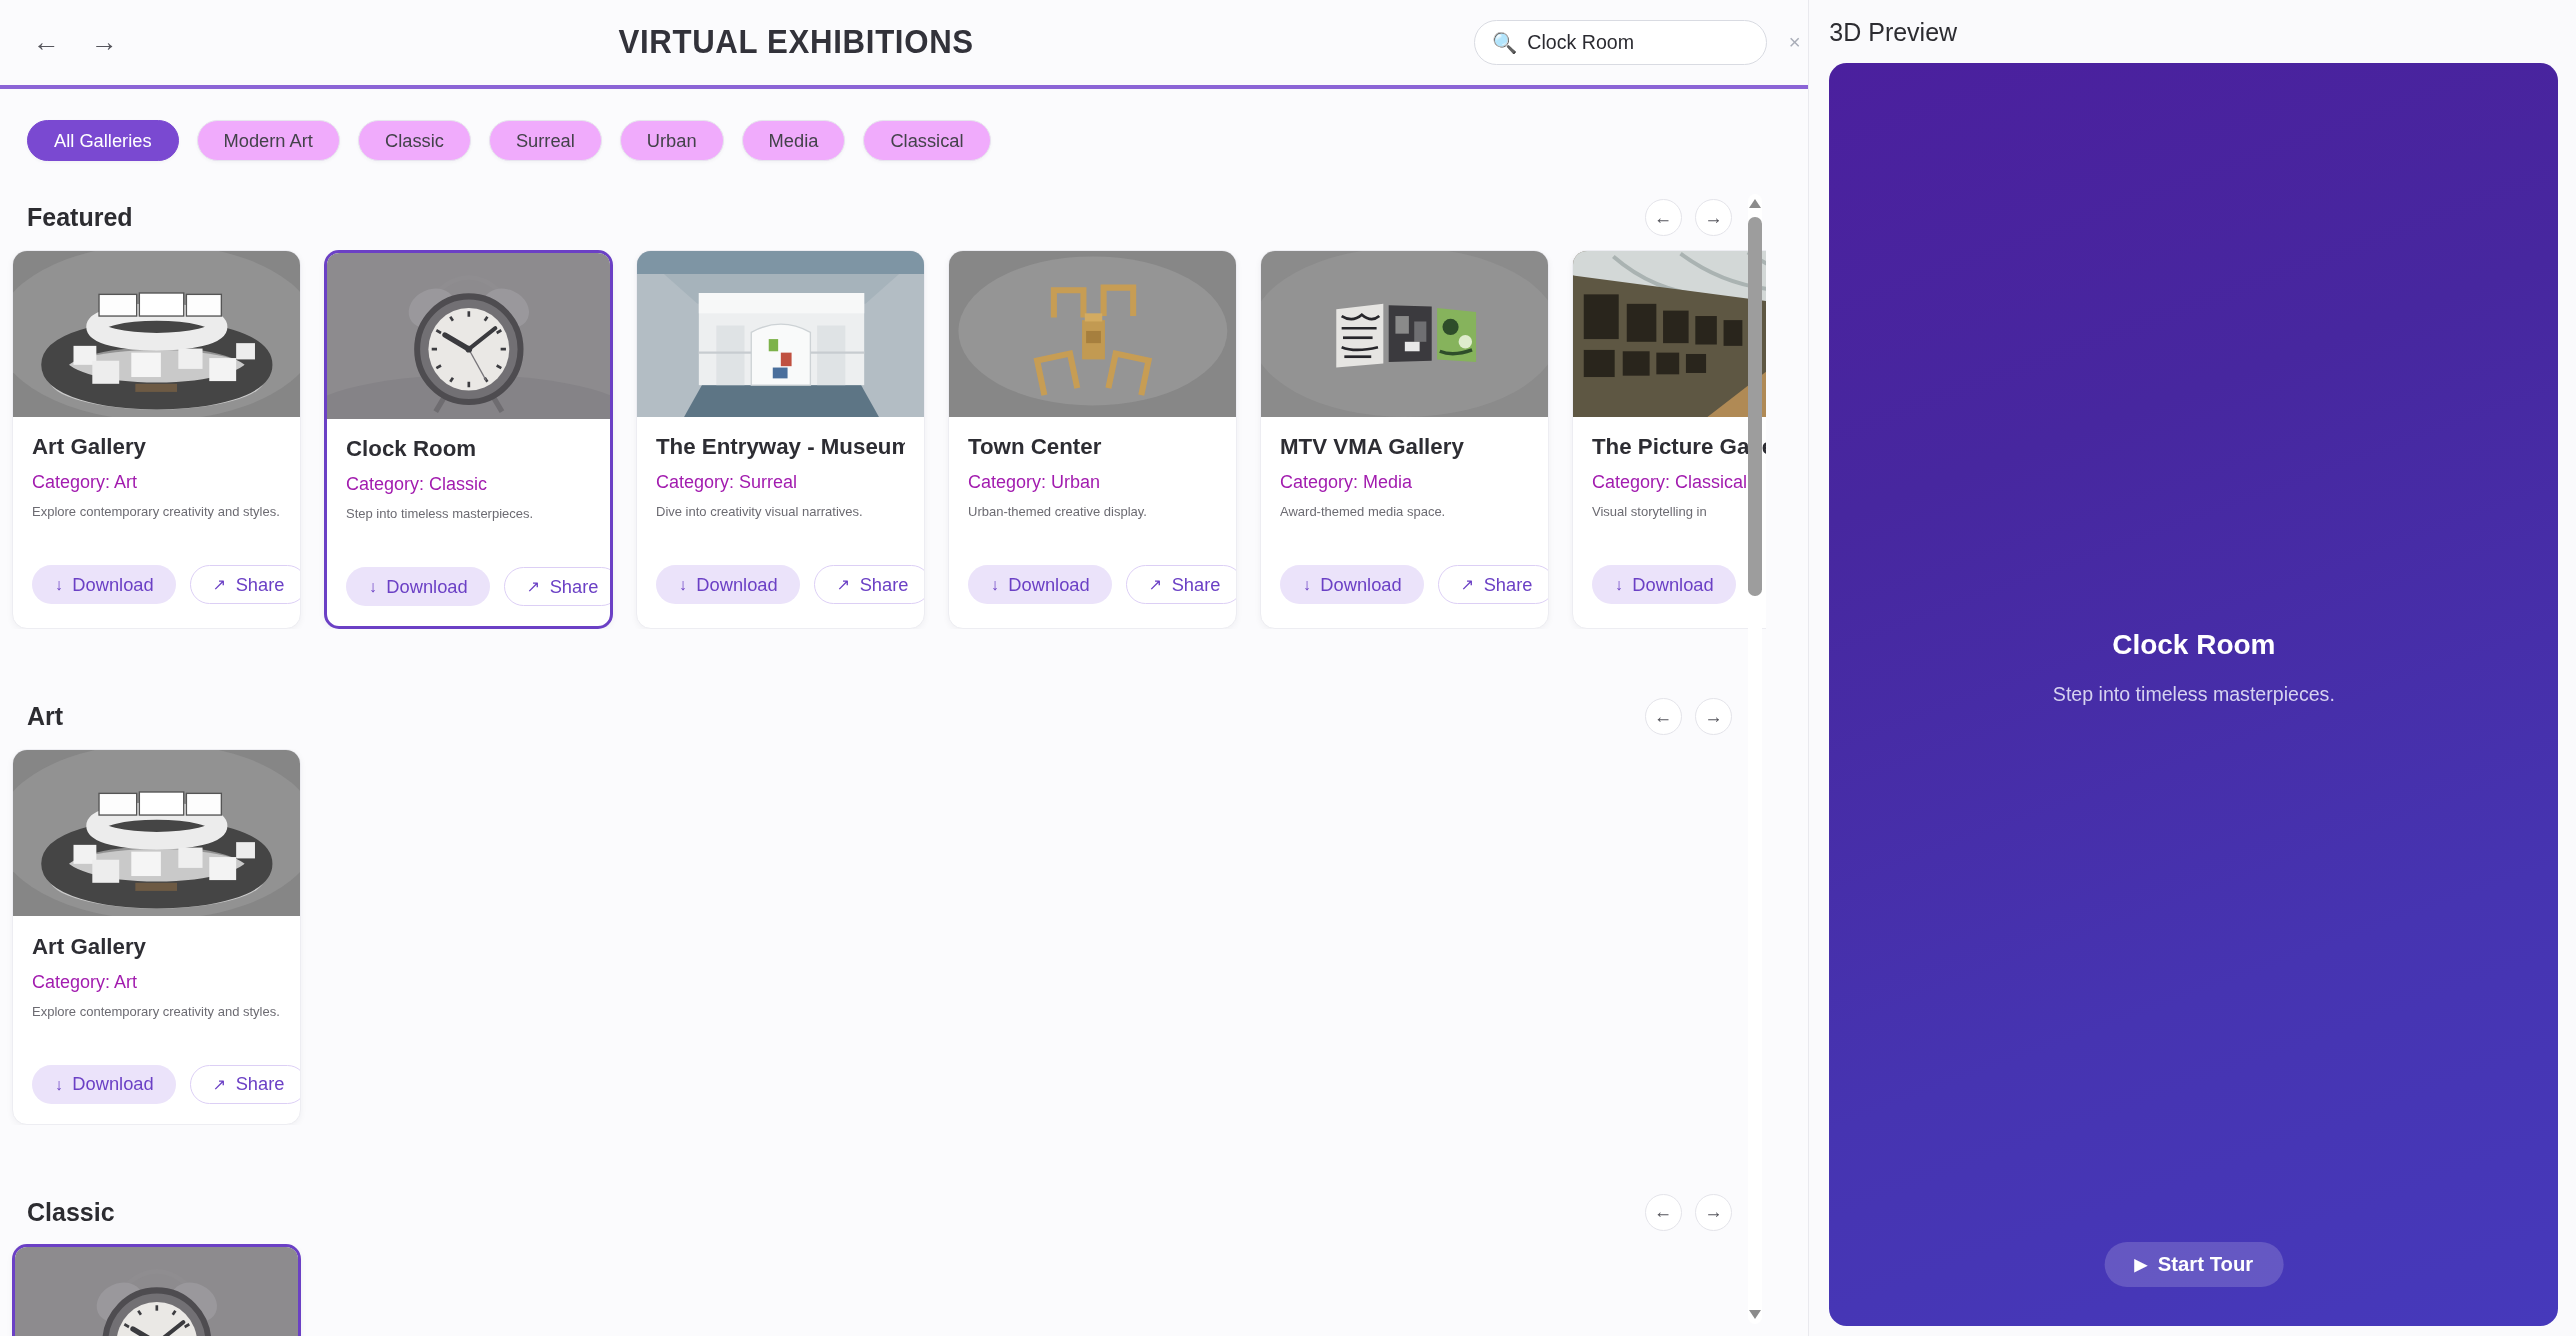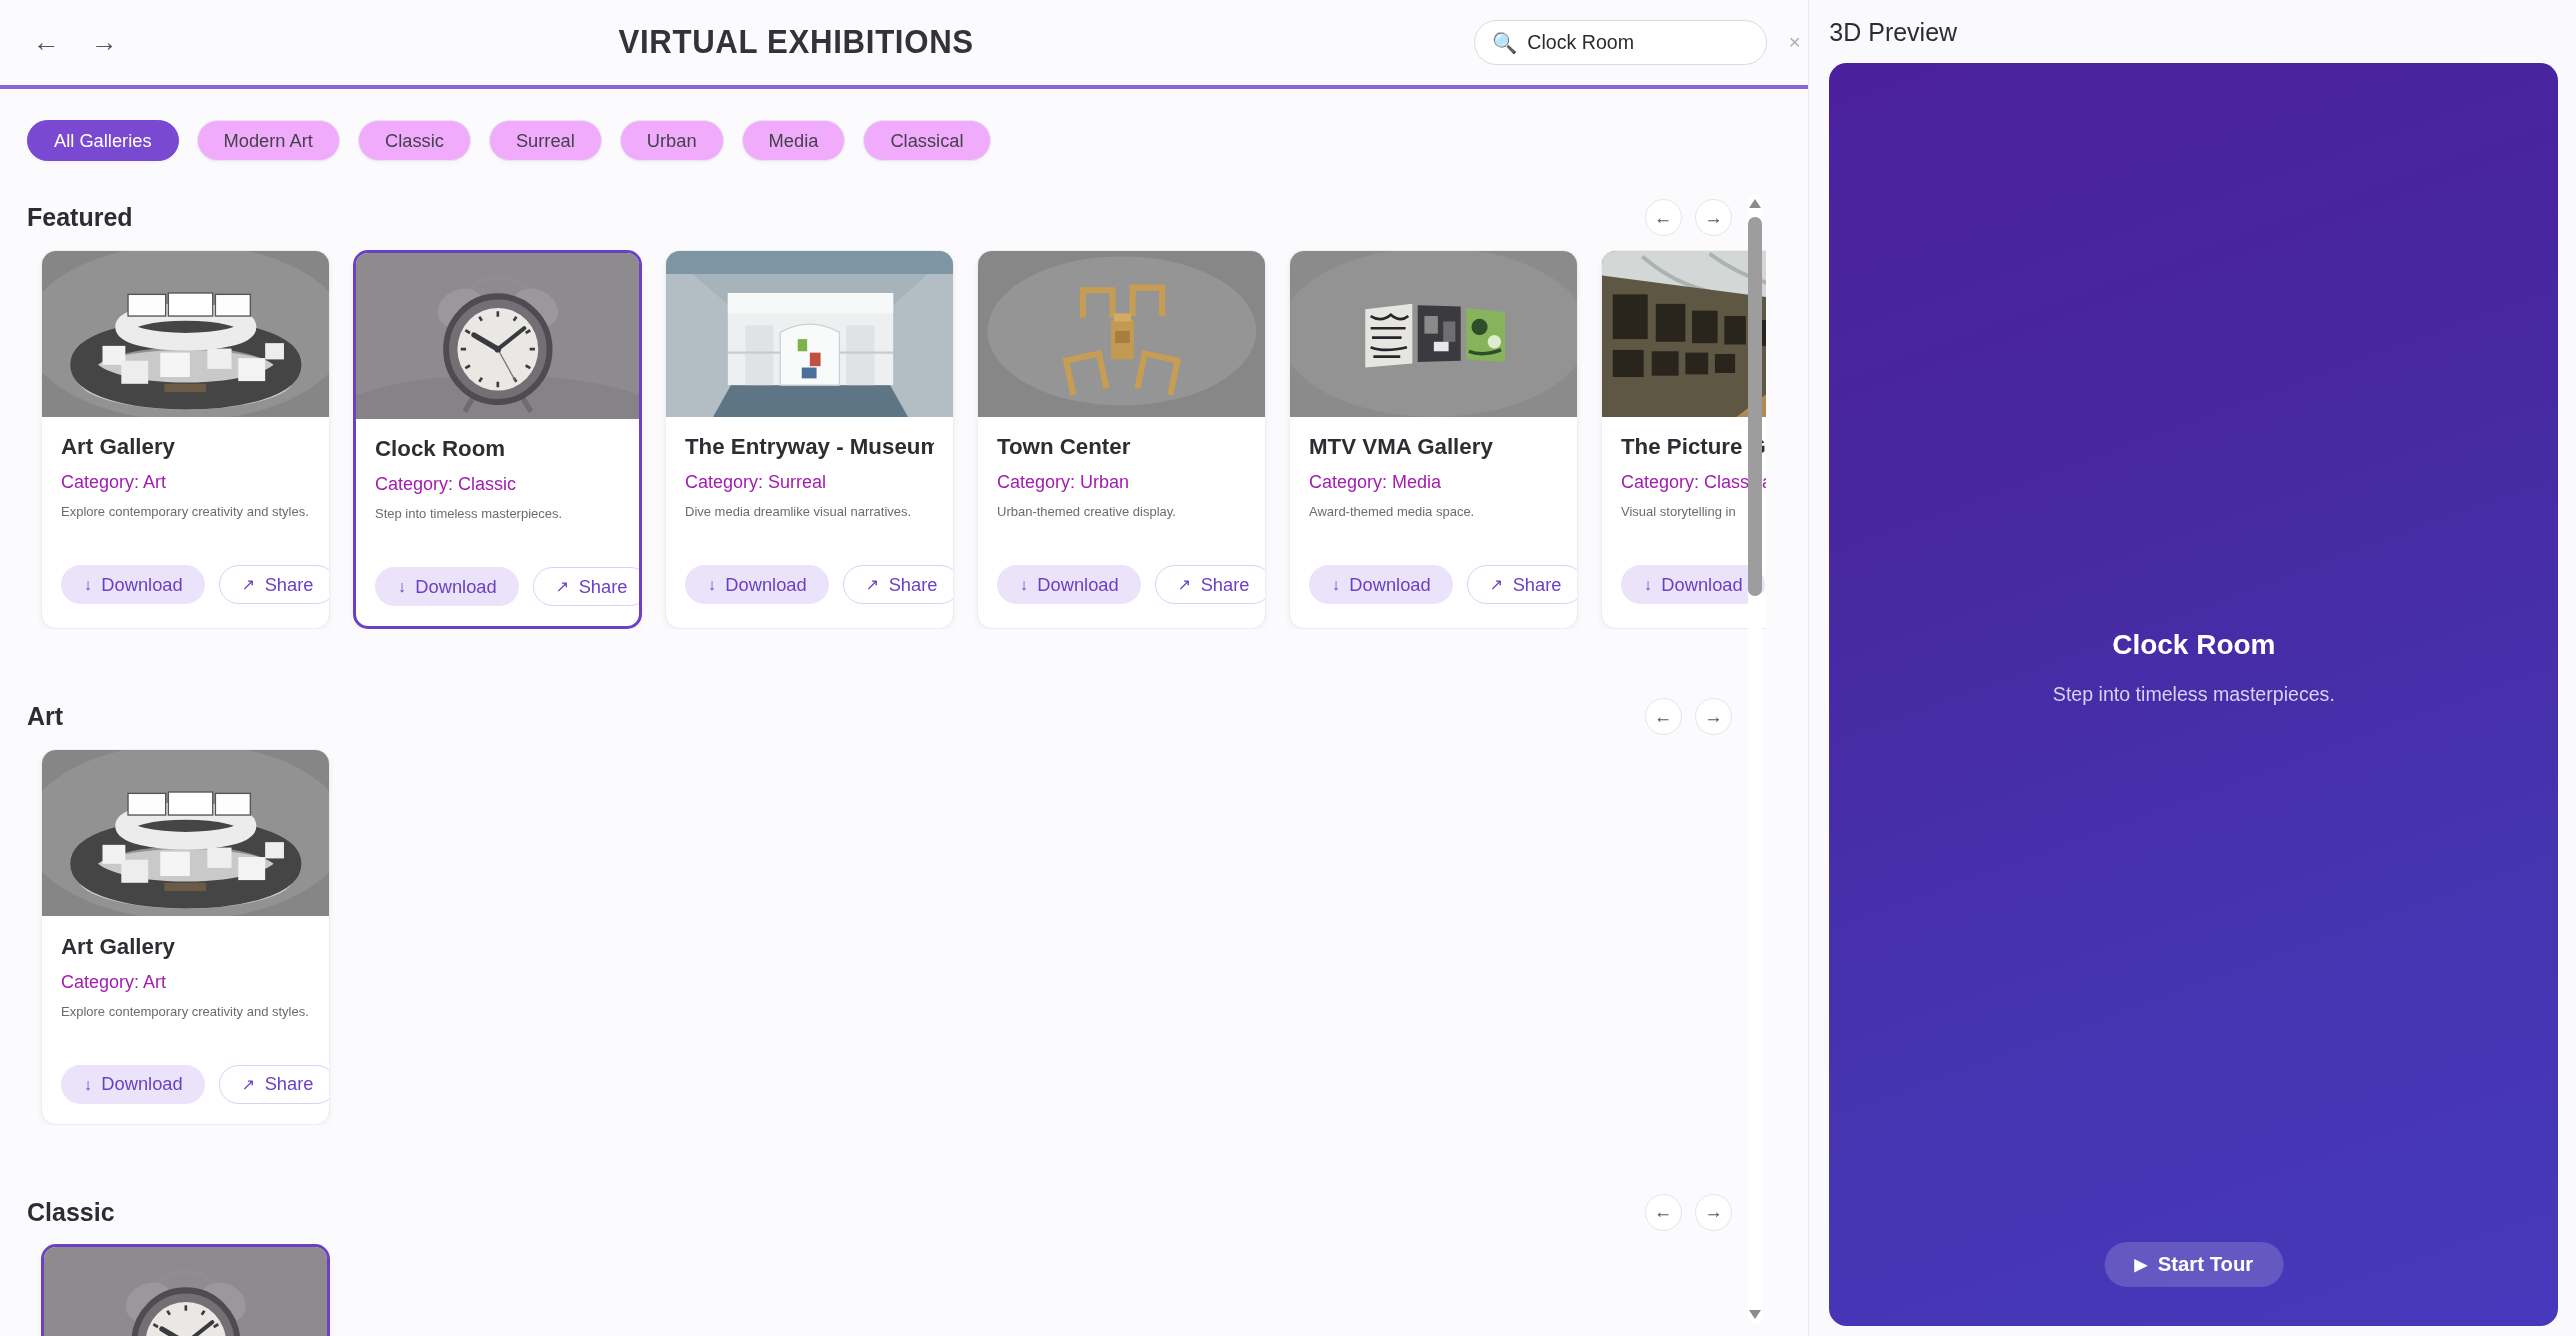--- a/index.html
+++ b/index.html
@@ -37,21 +37,21 @@
   .section + .section { margin-top:69px; }
   .section-head { display:flex; align-items:center; justify-content:space-between;
     padding:0 76px 0 27px; margin-bottom:13.5px; }
   .section-title { font-size:25px; font-weight:700; color:#2c2c31; }
   .carousel-btns { display:flex; gap:13.5px; }
   .circle-btn { width:37px; height:37px; border-radius:50%; background:#fff;
     border:1.4px solid #e4e4ea; color:#55555c; font-size:18.3px; display:flex;
     align-items:center; justify-content:center; cursor:pointer; }
 
   .row-clip { width:1766px; overflow:hidden; }
-  .card-row { display:flex; gap:23px; padding-left:41px; }
+  .card-row { display:flex; gap:23px; padding-left:12px; }
 
   .card { flex:0 0 289px; width:289px; background:#fff; border:1.4px solid #ededf2;
     border-radius:15px; box-shadow:0 2px 6.8px rgba(30,30,60,0.05); overflow:hidden; }
   .card.selected { border:3.4px solid #6b40c5; }
   .card-img { height:166px; width:100%; position:relative; overflow:hidden; }
   .card-img svg { display:block; width:100%; height:100%; }
   .card-body { padding:17.6px 19px 20.3px 19px; }
   .card-title { font-size:22.3px; font-weight:700; color:#2d2d33; margin-bottom:12.2px;
     white-space:nowrap; overflow:hidden; }
   .card-cat { font-size:18px; color:#a21caf; margin-bottom:10.8px; }
@@ -238,21 +238,21 @@
                 <rect x="196" y="130" width="14" height="18" fill="#7db24a"></rect>
                 <rect x="214" y="150" width="16" height="20" fill="#c05040"></rect>
                 <rect x="202" y="172" width="22" height="16" fill="#4a6f9c"></rect>
                 <line x1="92" y1="150" x2="170" y2="150" stroke="#c7ccd0" stroke-width="3"></line>
                 <line x1="258" y1="150" x2="338" y2="150" stroke="#c7ccd0" stroke-width="3"></line>
               </svg>
             </div>
             <div class="card-body">
               <h3 class="card-title">The Entryway - Museum D...</h3>
               <div class="card-cat">Category: Surreal</div>
-              <div class="card-desc">Dive media dreamlike visual narratives.</div>
+              <div class="card-desc">Dive into creativity visual narratives.</div>
               <div class="card-actions">
                 <button class="pill-btn download">
                   <span class="bi">↓</span>
                   <span>Download</span>
                 </button>
                 <button class="pill-btn share">
                   <span class="bi">↗</span>
                   <span>Share</span>
                 </button>
               </div>

